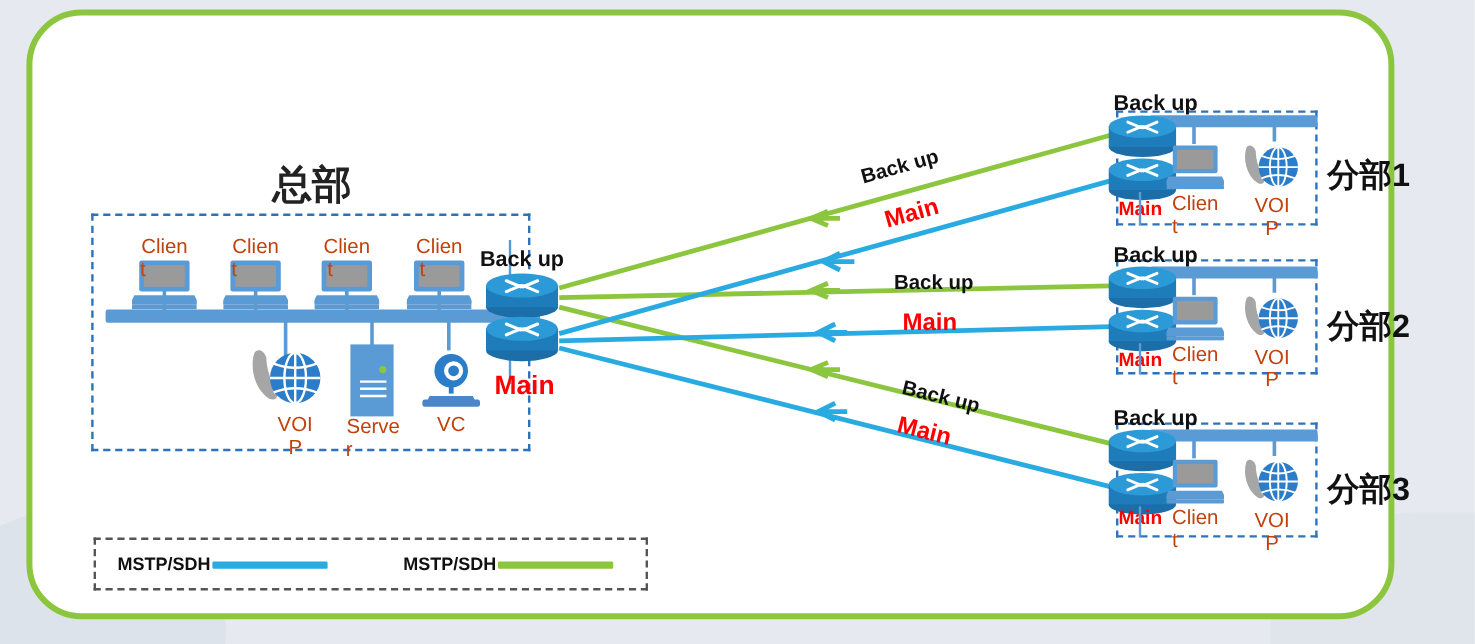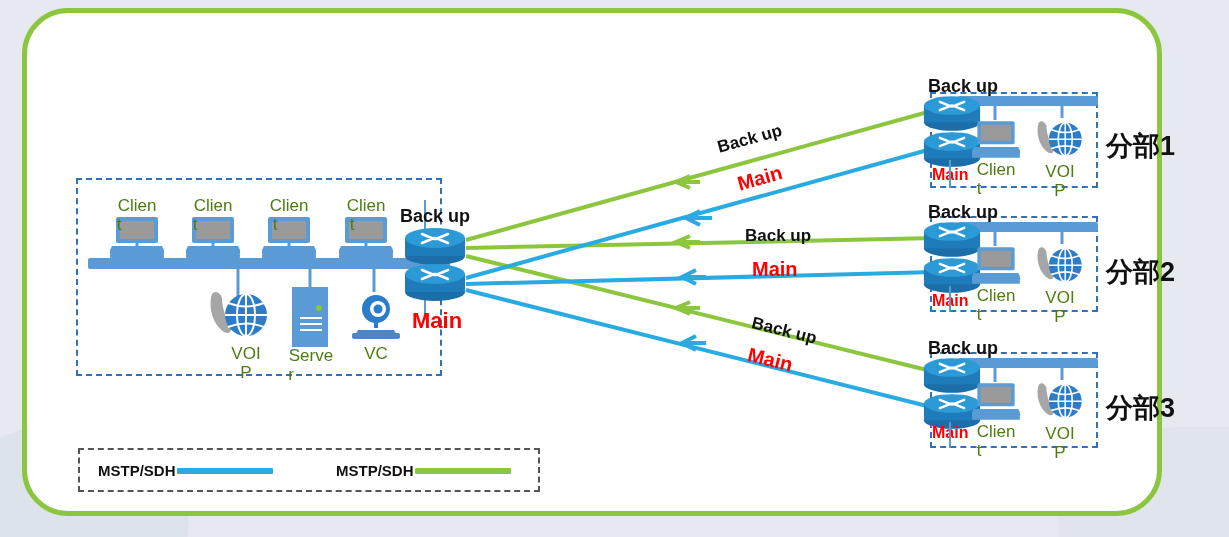--- a/index.html
+++ b/index.html
@@ -42,21 +42,21 @@
     border:2px dashed #2f72b8;box-sizing:border-box;
   }
   .hq-bus{
     position:absolute;left:88px;top:258px;width:362px;height:11px;
     background:#5b9bd5;border-radius:2px;
   }
 
   
   .dev{position:absolute;}
   .lbl{
-    position:absolute;text-align:center;color:#4d7c0f;
+    position:absolute;text-align:center;color:#c2410c;
     font-size:17px;line-height:19px;white-space:pre-line;
   }
 
   
   .laptop{position:absolute;width:54px;height:42px;}
 
   
   .router{position:absolute;width:62px;height:40px;}
   .tag-backup{
     position:absolute;font-size:18px;font-weight:bold;color:#111;white-space:nowrap;
@@ -129,20 +129,21 @@
     <polyline points="700,182 676,182 690,176 676,182 690,188" fill="none" stroke="#8cc63e" stroke-width="4"></polyline>
     <polyline points="712,218 686,218 700,211 686,218 700,225" fill="none" stroke="#29abe2" stroke-width="4"></polyline>
 
     <polyline points="700,242 676,242 690,236 676,242 690,248" fill="none" stroke="#8cc63e" stroke-width="4"></polyline>
     <polyline points="706,277 682,277 696,270 682,277 696,284" fill="none" stroke="#29abe2" stroke-width="4"></polyline>
 
     <polyline points="700,308 676,308 690,302 676,308 690,314" fill="none" stroke="#8cc63e" stroke-width="4"></polyline>
     <polyline points="706,343 682,343 696,336 682,343 696,350" fill="none" stroke="#29abe2" stroke-width="4"></polyline>
   </svg>
 
+  <div class="hq-title">总部</div>
   <div class="hq-box"></div>
   <div class="hq-bus"></div>
 
   <svg class="canvas" style="pointer-events:none" viewBox="0 0 1229 537">
     <line x1="137" y1="240" x2="137" y2="262" stroke="#5b9bd5" stroke-width="3"></line>
     <line x1="213" y1="240" x2="213" y2="262" stroke="#5b9bd5" stroke-width="3"></line>
     <line x1="289" y1="240" x2="289" y2="262" stroke="#5b9bd5" stroke-width="3"></line>
     <line x1="366" y1="240" x2="366" y2="262" stroke="#5b9bd5" stroke-width="3"></line>
     <line x1="238" y1="264" x2="238" y2="300" stroke="#5b9bd5" stroke-width="3"></line>
     <line x1="310" y1="264" x2="310" y2="288" stroke="#5b9bd5" stroke-width="3"></line>

